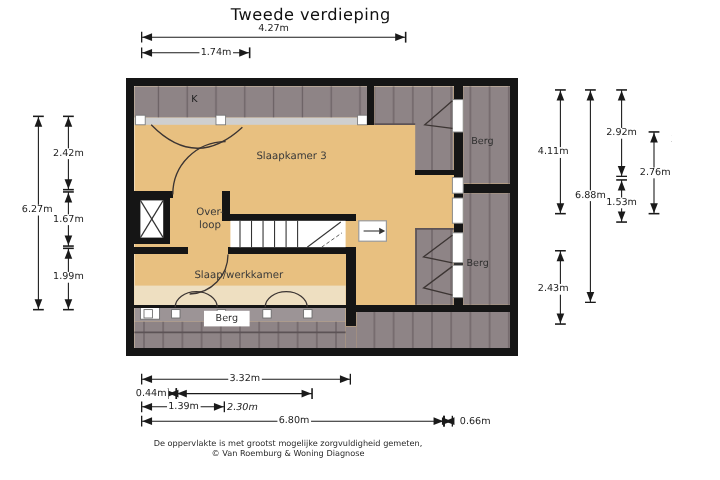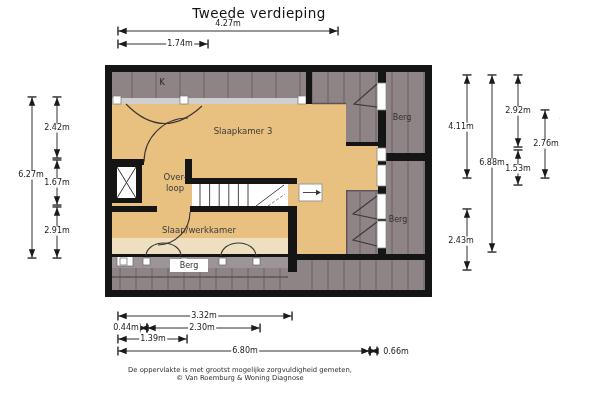--- a/index.html
+++ b/index.html
@@ -195,33 +195,33 @@
 <div class="lbl small" style="left:402px; top:118px; color:#2f2f2f;">Berg</div>
 <div class="lbl small" style="left:398px; top:220px; color:#2f2f2f;">Berg</div>
 <div class="berg-box" style="left:189px; top:265px;">Berg</div>
 
 <div class="dim" style="left:228px; top:24px;">4.27m</div>
 <div class="dim" style="left:163px; top:44px;margin-left:17px;">1.74m</div>
 
 <div class="dim" style="left:57px; top:128px;">2.42m</div>
 <div class="dim" style="left:31px; top:175px;">6.27m</div>
 <div class="dim" style="left:57px; top:183px;">1.67m</div>
-<div class="dim" style="left:57px; top:231px;">2.91m</div>
+<div class="dim" style="left:57px; top:231px;">1.99m</div>
 
 <div class="dim" style="left:461px; top:127px;">4.11m</div>
 <div class="dim" style="left:518px; top:111px;">2.92m</div>
 <div class="dim" style="left:572px; top:117px;">3.42m</div>
 <div class="dim" style="left:546px; top:144px;">2.76m</div>
 <div class="dim" style="left:492px; top:163px;">6.88m</div>
 <div class="dim" style="left:518px; top:169px;">1.53m</div>
 <div class="dim" style="left:461px; top:241px;">2.43m</div>
 
 <div class="dim" style="left:204px; top:316px;">3.32m</div>
 <div class="dim" style="left:126px; top:328px;">0.44m</div>
-<div class="dim" style="left:202px; top:328px;">2.30m</div>
+<div class="dim" style="left:202px; top:340px;font-style:italic;">2.30m</div>
 <div class="dim" style="left:153px; top:339px;">1.39m</div>
 <div class="dim" style="left:245px; top:351px;">6.80m</div>
 <div class="dim" style="left:396px; top:352px;">0.66m</div>
 
 <div class="footer">
   <div>De oppervlakte is met grootst mogelijke zorgvuldigheid gemeten,</div>
   <div>© Van Roemburg &amp; Woning Diagnose</div>
 </div>
 
 </div>

